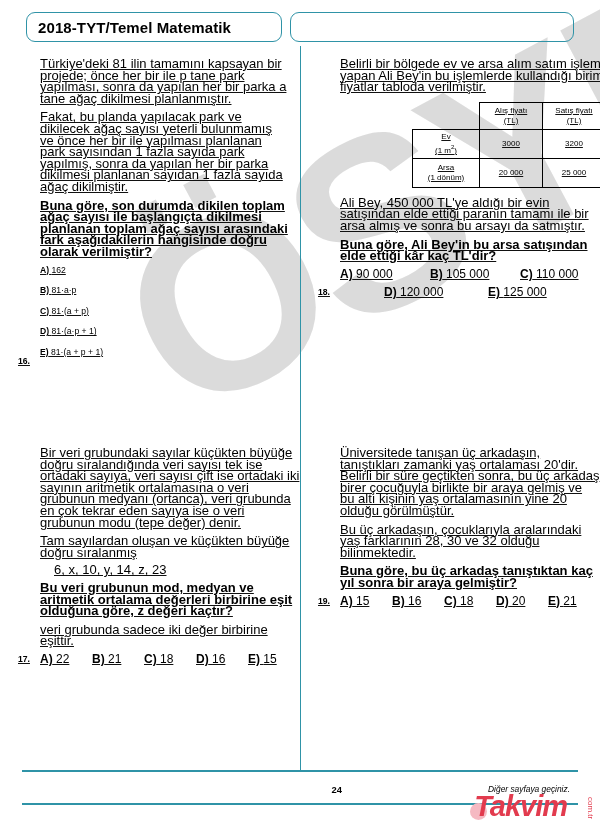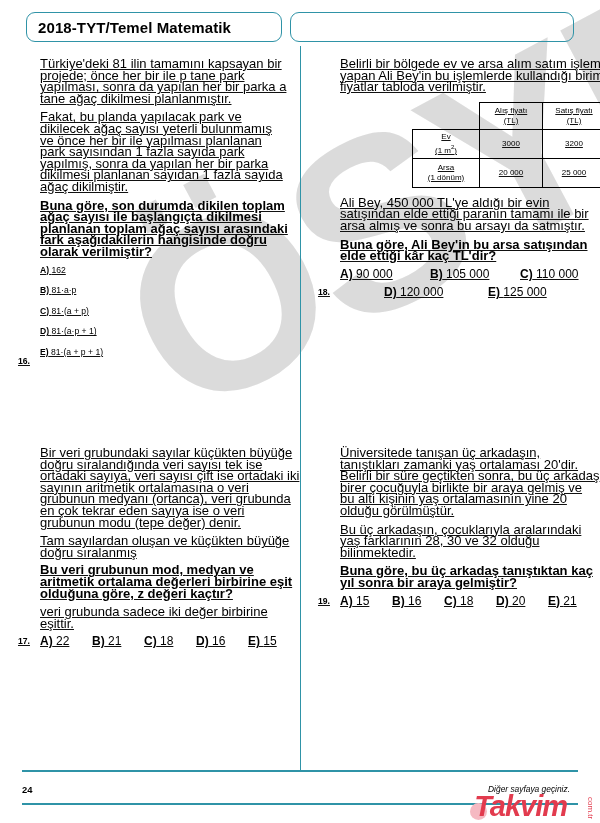--- a/index.html
+++ b/index.html
@@ -238,21 +238,21 @@
     right: 22px;
     top: 776px;
     height: 26px;
     z-index: 4;
     display: flex;
     align-items: center;
   }
   .page-num {
     position: absolute;
     left: 0; right: 0;
-    text-align: left;
+    text-align: right;
     font-size: 9.4px;
     font-weight: 700;
     color: #000;
     padding-right: 236px;
   }
   .next-page {
     position: absolute;
     right: 8px;
     font-size: 8.4px;
     font-style: italic;
@@ -315,20 +315,21 @@
 
   </div>
 
   <div class="col left" style="top:447px;">
     <div class="question">
       <div class="q-head">
         <div class="q-num">17.</div>
         <div class="q-body">
           <p class="p">Bir veri grubundaki sayılar küçükten büyüğe doğru sıralandığında veri sayısı tek ise ortadaki sayıya, veri sayısı çift ise ortadaki iki sayının aritmetik ortalamasına o veri grubunun medyanı (ortanca), veri grubunda en çok tekrar eden sayıya ise o veri grubunun modu (tepe değer) denir.</p>
           <p class="p tight">Tam sayılardan oluşan ve küçükten büyüğe doğru sıralanmış</p>
+          <p class="p indent tight">6, x, 10, y, 14, z, 23</p>
           <p class="p bold">Bu veri grubunun mod, medyan ve aritmetik ortalama değerleri birbirine eşit olduğuna göre, z değeri kaçtır?</p>
           <p class="p">veri grubunda sadece iki değer birbirine eşittir.</p>
           <div class="opts-row opts-5">
             <div class="opt-h">
               <span class="lbl">A)</span>
               <span class="val">22</span>
             </div>
             <div class="opt-h">
               <span class="lbl">B)</span>
               <span class="val">21</span>

